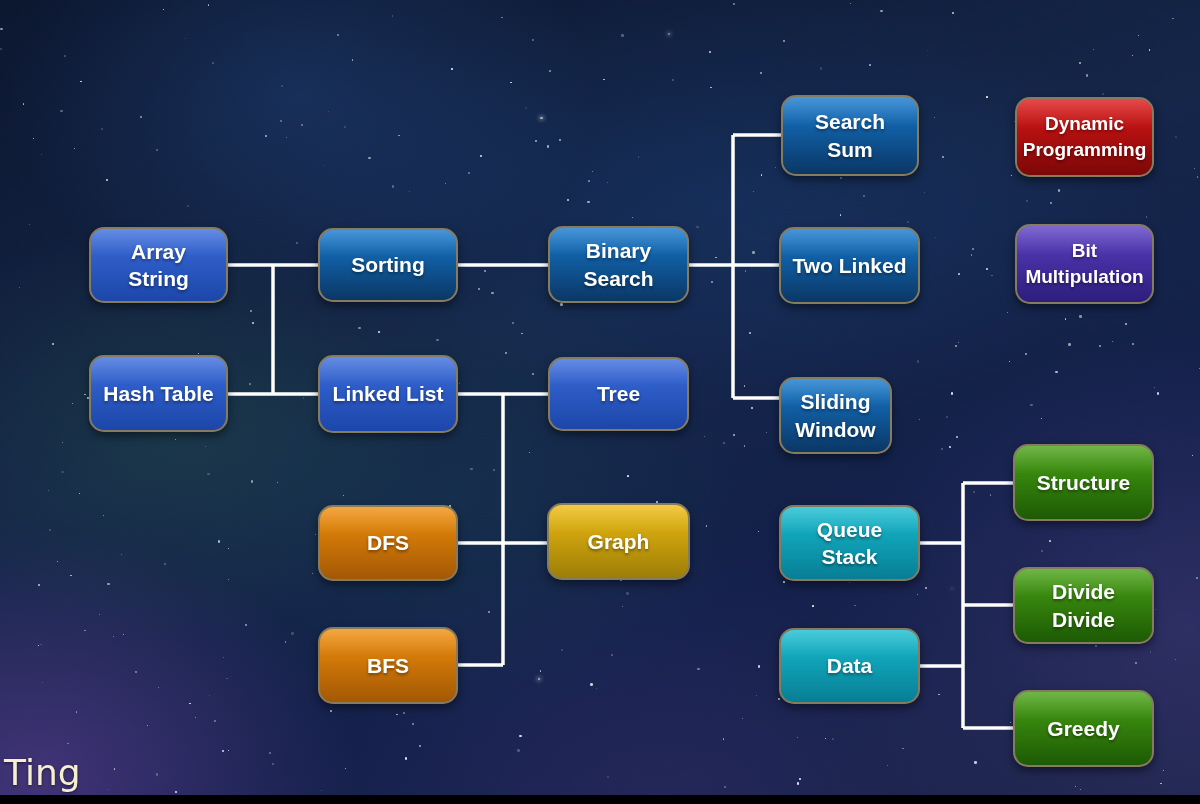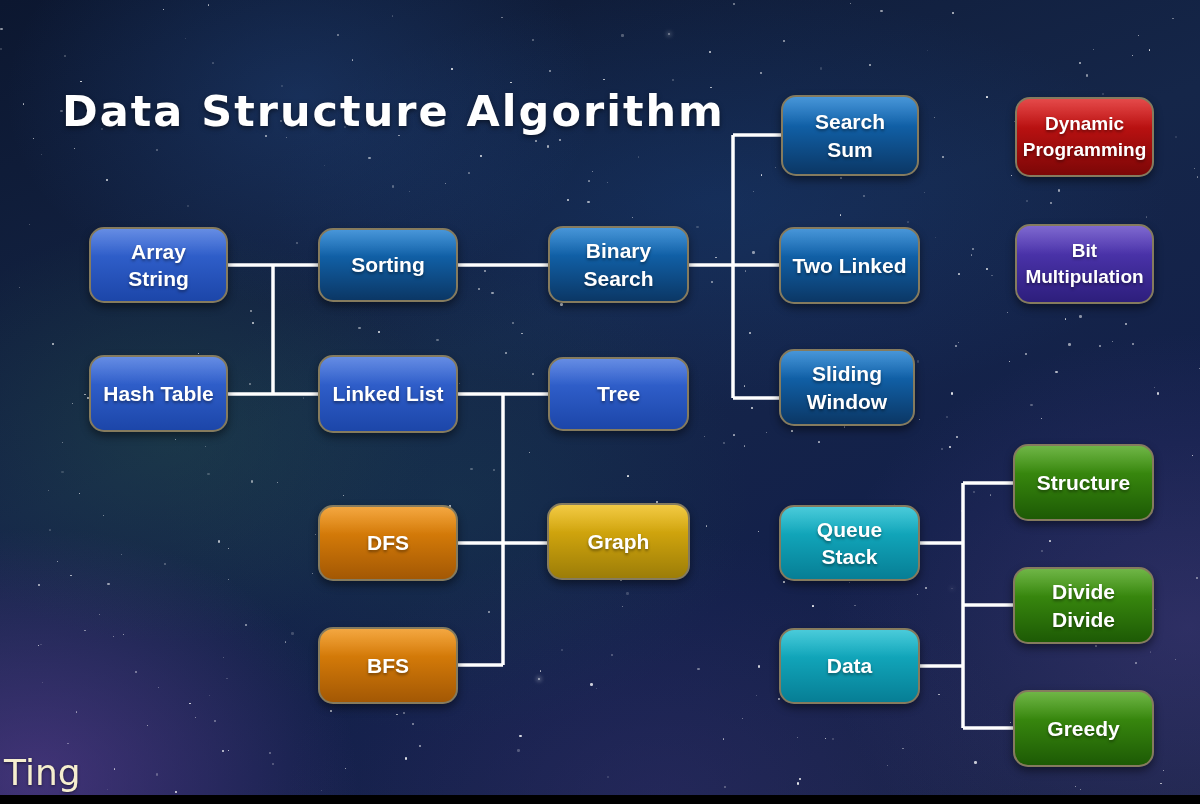--- a/index.html
+++ b/index.html
@@ -460,26 +460,25 @@
       <div class="node oceanblue" style="left: 781px; top: 95px; width: 138px; height: 81px; --top: #1478cd; --bottom: #0b3765;">Search Sum</div>
       <div class="node red" style="left: 1015px; top: 97px; width: 139px; height: 80px; --top: #dd1717; --bottom: #7c0707;">Dynamic Programming</div>
       <div class="node royalblue" style="left: 89px; top: 227px; width: 139px; height: 76px; --top: #3a6cdc; --bottom: #1c46a9;">Array String</div>
       <div class="node oceanblue" style="left: 318px; top: 228px; width: 140px; height: 74px; --top: #1478cd; --bottom: #0b3765;">Sorting</div>
       <div class="node oceanblue" style="left: 548px; top: 226px; width: 141px; height: 77px; --top: #1478cd; --bottom: #0b3765;">Binary Search</div>
       <div class="node oceanblue" style="left: 779px; top: 227px; width: 141px; height: 77px; --top: #1478cd; --bottom: #0b3765;">Two Linked</div>
       <div class="node purple" style="left: 1015px; top: 224px; width: 139px; height: 80px; --top: #5a3ec2; --bottom: #2d1e7c;">Bit Multipulation</div>
       <div class="node royalblue" style="left: 89px; top: 355px; width: 139px; height: 77px; --top: #3a6cdc; --bottom: #1c46a9;">Hash Table</div>
       <div class="node royalblue" style="left: 318px; top: 355px; width: 140px; height: 78px; --top: #3a6cdc; --bottom: #1c46a9;">Linked List</div>
       <div class="node royalblue" style="left: 548px; top: 357px; width: 141px; height: 74px; --top: #3a6cdc; --bottom: #1c46a9;">Tree</div>
-      <div class="node oceanblue" style="left: 779px; top: 349px; width: 136px; height: 77px; --top: #1478cd; --bottom: #0b3765;">Sliding Window</div>
+      <div class="node oceanblue" style="left: 779px; top: 377px; width: 113px; height: 77px; --top: #1478cd; --bottom: #0b3765;">Sliding Window</div>
       <div class="node orange" style="left: 318px; top: 505px; width: 140px; height: 76px; --top: #f08e0b; --bottom: #a35804;">DFS</div>
       <div class="node gold" style="left: 547px; top: 503px; width: 143px; height: 77px; --top: #eebb10; --bottom: #9c7d08;">Graph</div>
       <div class="node teal" style="left: 779px; top: 505px; width: 141px; height: 76px; --top: #17bccf; --bottom: #077e95;">Queue Stack</div>
       <div class="node green" style="left: 1013px; top: 444px; width: 141px; height: 77px; --top: #47a113; --bottom: #1d5a05;">Structure</div>
       <div class="node orange" style="left: 318px; top: 627px; width: 140px; height: 77px; --top: #f08e0b; --bottom: #a35804;">BFS</div>
       <div class="node teal" style="left: 779px; top: 628px; width: 141px; height: 76px; --top: #17bccf; --bottom: #077e95;">Data</div>
       <div class="node green" style="left: 1013px; top: 567px; width: 141px; height: 77px; --top: #47a113; --bottom: #1d5a05;">Divide Divide</div>
       <div class="node green" style="left: 1013px; top: 690px; width: 141px; height: 77px; --top: #47a113; --bottom: #1d5a05;">Greedy</div>
     </div>
-  <h1 class="title">Data Structure Algorithm</h1>
   <div class="signature">Ting</div>
   <div class="bottom-bar"></div>
 </div>
 
 </body></html>

